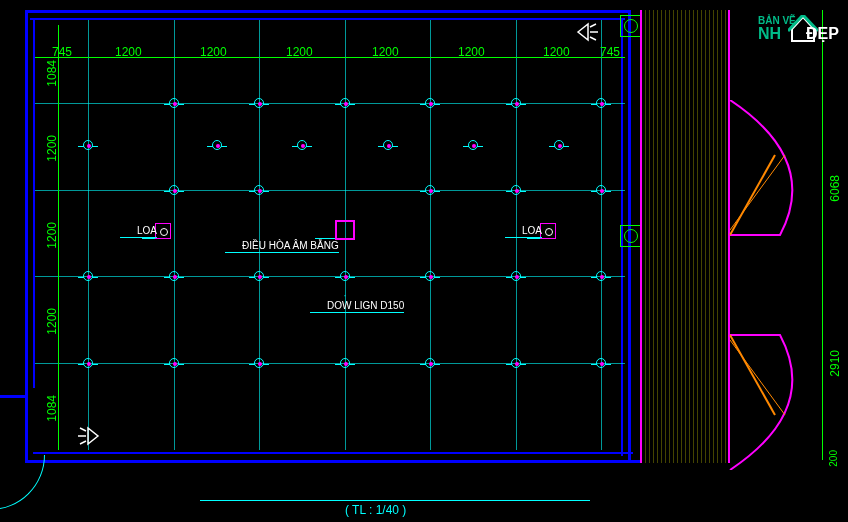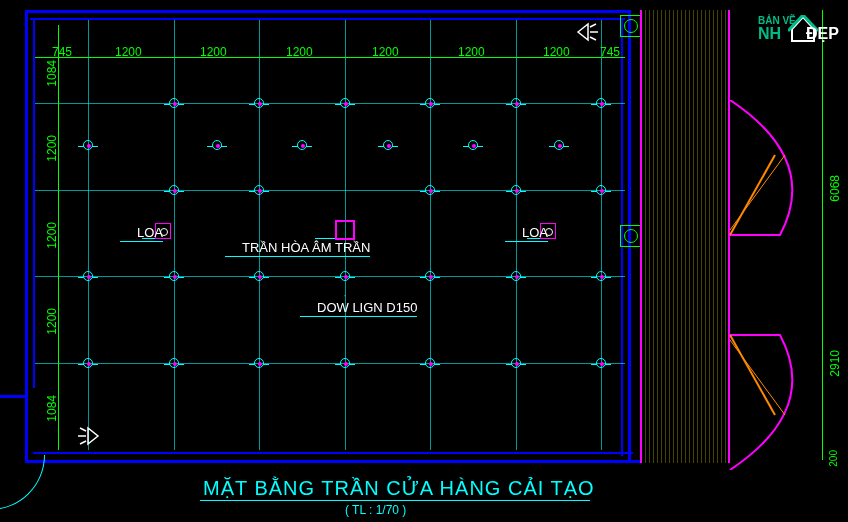--- a/index.html
+++ b/index.html
@@ -163,21 +163,21 @@
   .ac-box {
     position: absolute;
     width: 20px; height: 20px;
     border: 2px solid #ff00ff;
     background: transparent;
   }
   
   .label {
     position: absolute;
     color: #ffffff;
-    font-size: 13px;
+    font-size: 10px;
     font-family: Arial, sans-serif;
     padding-left: 17px;
   }
   .label-underline {
     border-bottom: 1px solid #00ffff;
     padding-bottom: 1px;
   }
   .leader {
     position: absolute;
     height: 1px;
@@ -474,24 +474,24 @@
 
   <div class="loa-box" style="top:223px;left:155px"></div>
   <div class="label label-underline" style="top:225px;left:120px">LOA</div>
   <div class="leader" style="top:238px;left:142px;width:13px"></div>
 
   <div class="loa-box" style="top:223px;left:540px"></div>
   <div class="label label-underline" style="top:225px;left:505px">LOA</div>
   <div class="leader" style="top:238px;left:527px;width:13px"></div>
 
   <div class="ac-box" style="top:220px;left:335px"></div>
-  <div class="label label-underline" style="top:240px;left:225px">TRẦN HÒA ÂM TRẦN</div>
+  <div class="label label-underline" style="top:240px;left:225px">ĐIỀU HÒA ÂM BẰNG</div>
   <div class="leader" style="top:238px;left:315px;width:20px"></div>
 
-  <div class="label label-underline" style="top:300px;left:300px">DOW LIGN D150</div>
+  <div class="label label-underline" style="top:300px;left:310px">DOW LIGN D150</div>
   <div class="leader" style="top:295px;left:345px;width:1px;height:-20px;background:#00ffff;transform:rotate(45deg);transform-origin:top left"></div>
 
   <div class="column" style="top:15px;left:620px"></div>
   <div class="column" style="top:225px;left:620px"></div>
 
   <div class="spotlight" style="top:22px;left:576px">
     <svg viewBox="0 0 30 20">
         <path d="M2 10 L12 2 L12 18 Z M14 5 L20 2 M14 10 L22 10 M14 15 L20 18" stroke="#ffffff" fill="none" stroke-width="1.5"></path>
       </svg>
   </div>
@@ -507,23 +507,22 @@
     <path d="M 10 0 Q 100 60 60 135 L 10 135" stroke="#ff00ff" stroke-width="2" fill="none"></path>
     <path d="M 10 370 Q 100 310 60 235 L 10 235" stroke="#ff00ff" stroke-width="2" fill="none"></path>
     <line x1="10" y1="135" x2="55" y2="55" stroke="#ff8800" stroke-width="2"></line>
     <line x1="10" y1="235" x2="55" y2="315" stroke="#ff8800" stroke-width="2"></line>
     <line x1="10" y1="130" x2="65" y2="55" stroke="#ff8800" stroke-width="1"></line>
     <line x1="10" y1="240" x2="65" y2="315" stroke="#ff8800" stroke-width="1"></line>
   </svg>
 
   <div class="door-bl" style="top:455px;left:-10px;width:55px;height:55px"></div>
 
-  <div class="title" style="top:477px;left:203px">MẶT BẰNG TRẦN CỬA HÀNG CẢI TẠO</div>
   <div class="title-underline" style="top:500px;left:200px;width:390px"></div>
-  <div class="subtitle" style="top:503px;left:345px">( TL : 1/70 )</div>
+  <div class="subtitle" style="top:503px;left:345px">( TL : 1/40 )</div>
 
 
   <div class="logo">
     <div class="logo-text1">BẢN VẼ</div>
     <div class="logo-text2">NH</div>
     <div class="logo-house">
       <svg viewBox="0 0 30 28">
           <path d="M4 14 L15 2 L26 14 L26 26 L4 26 Z" fill="none" stroke="#ffffff" stroke-width="2"></path>
           <path d="M0 16 L15 0 L30 16" fill="none" stroke="#00bb88" stroke-width="3"></path>
         </svg>

